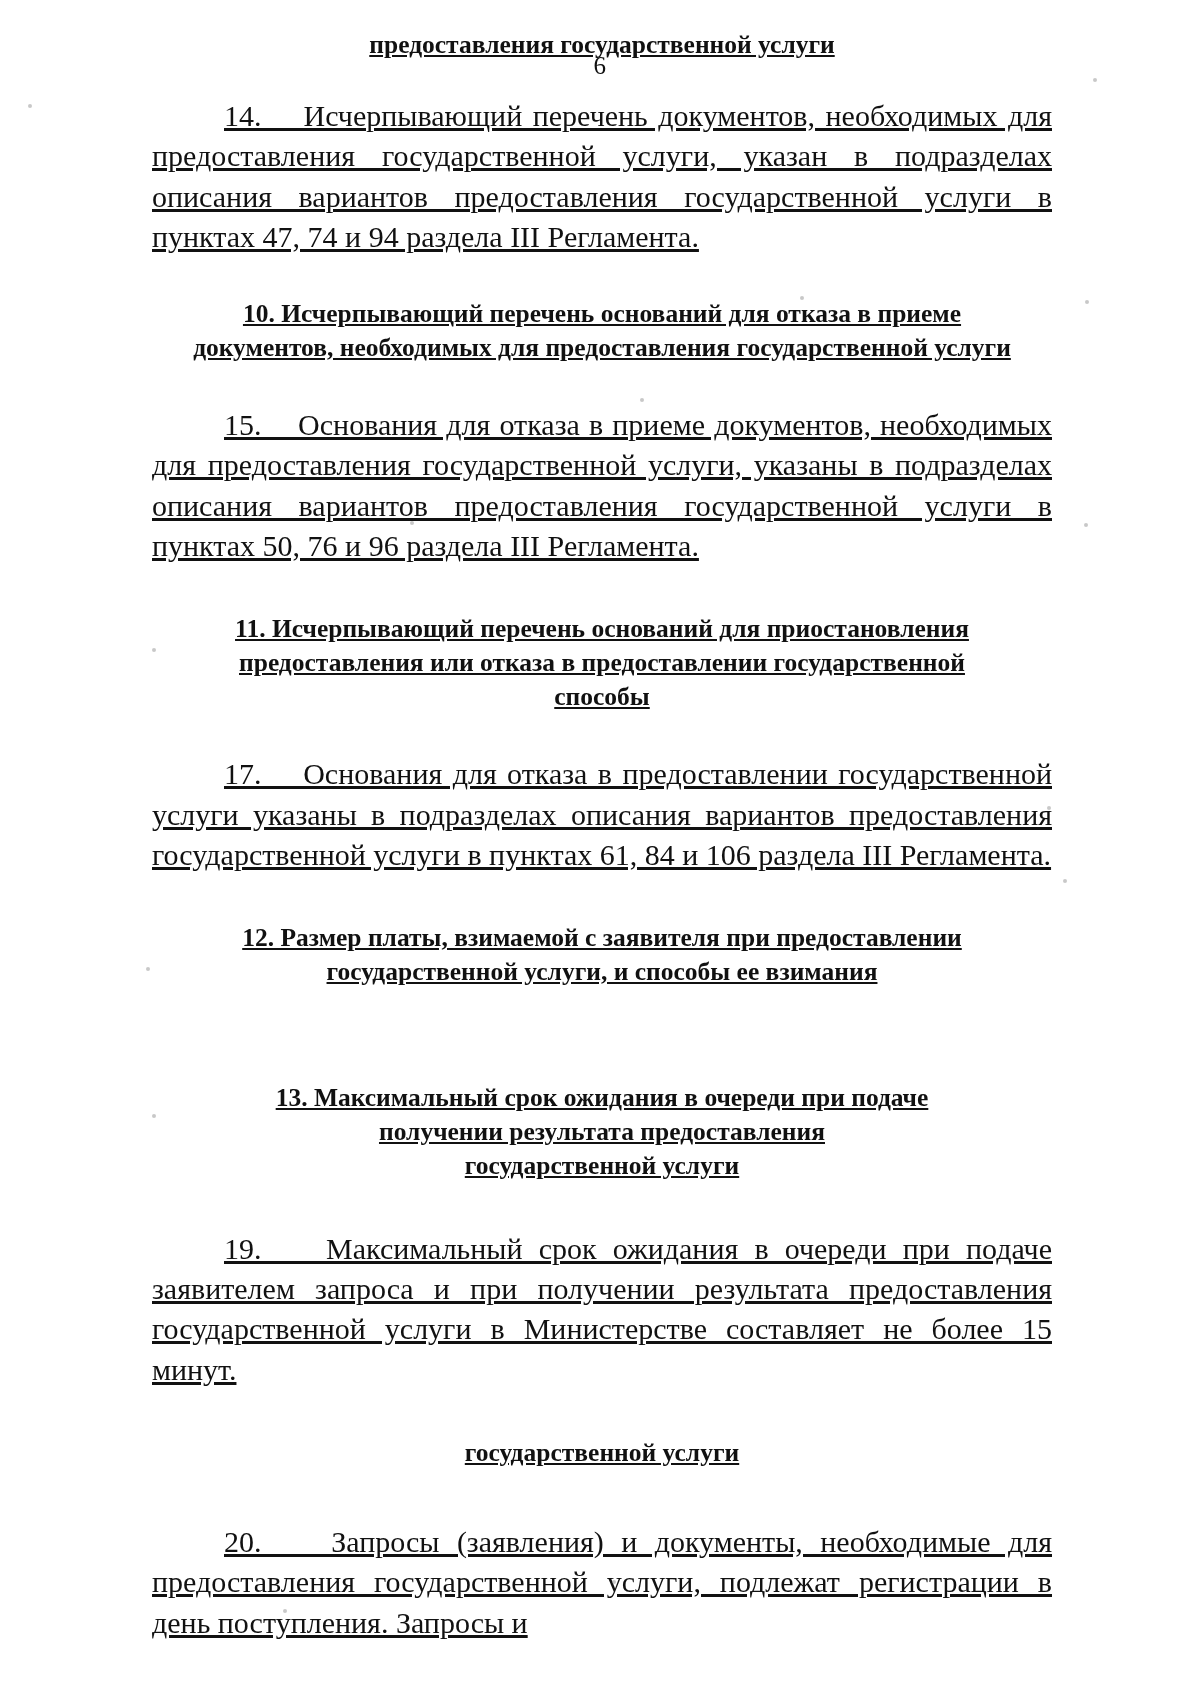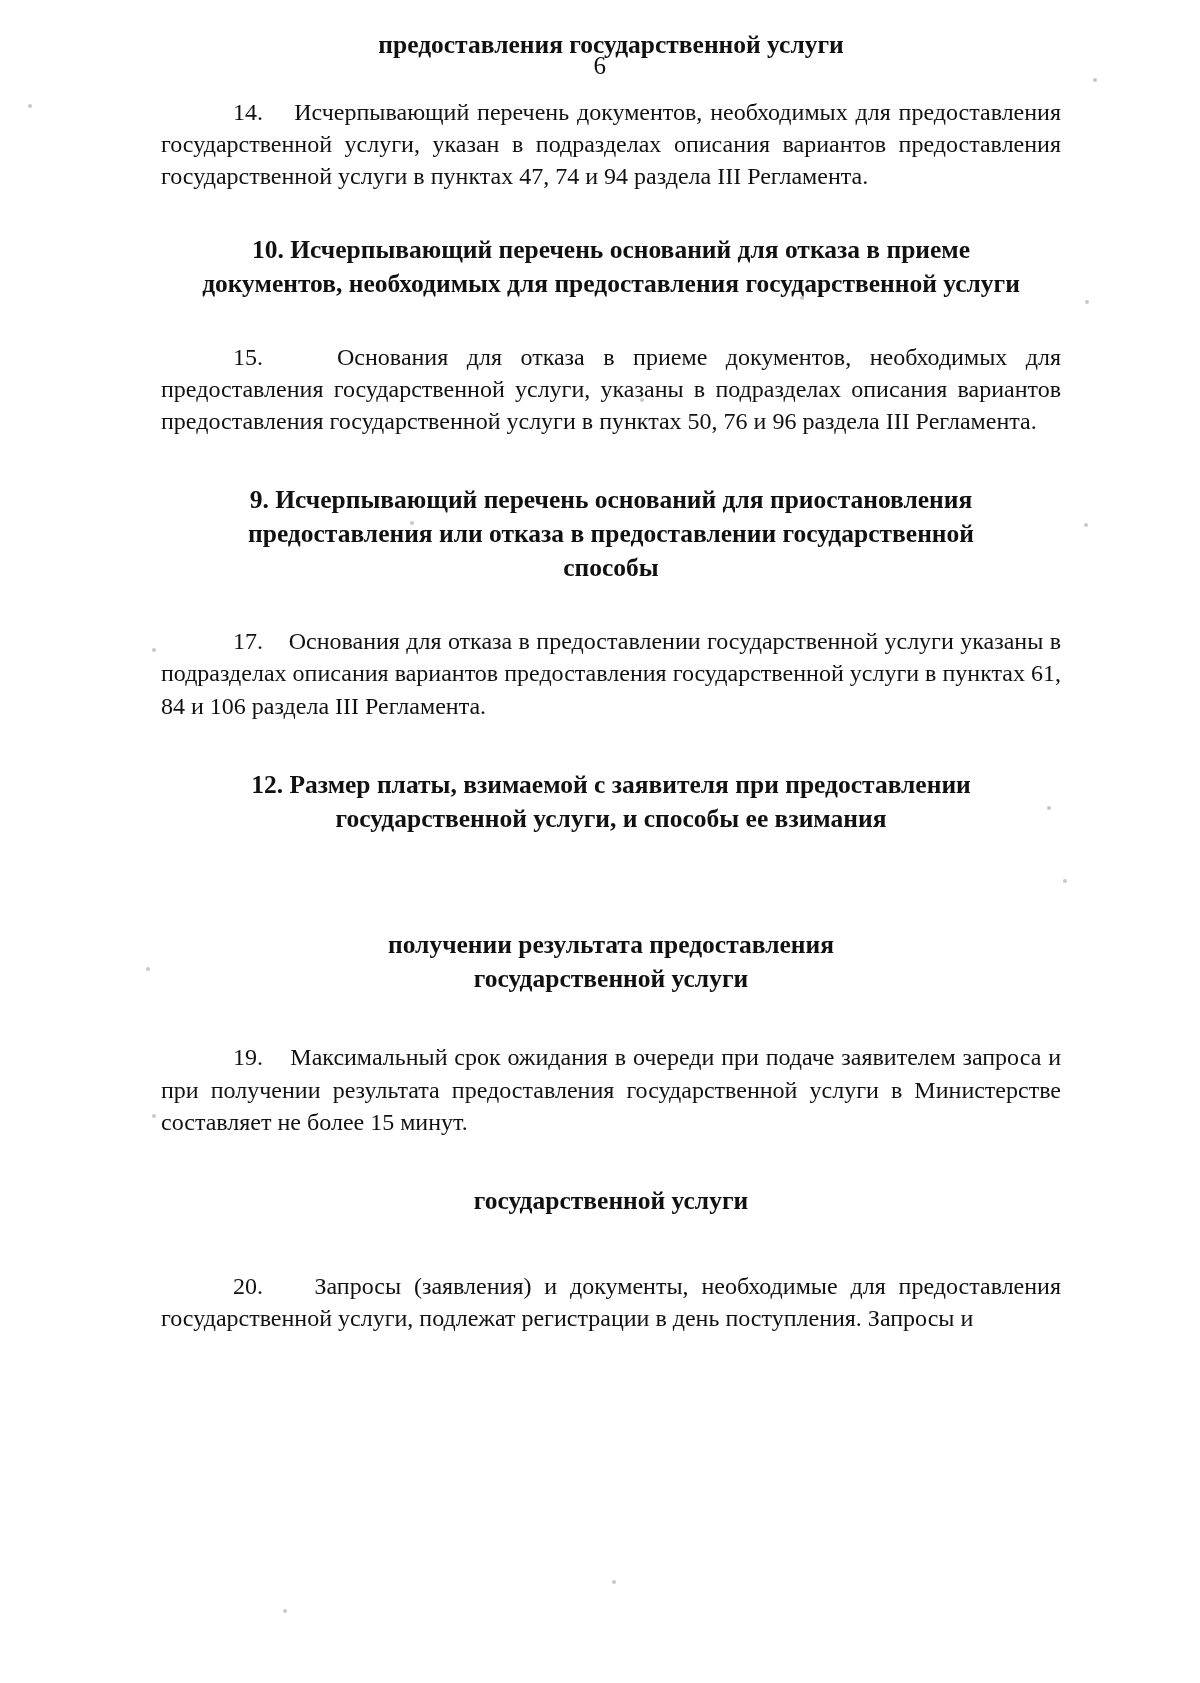--- a/index.html
+++ b/index.html
@@ -13,23 +13,24 @@
     height: 1683px;
     margin: 0 auto;
     background: #ffffff;
     font-family: "Liberation Serif", serif;
     color: #111111;
     box-sizing: border-box;
     overflow: hidden;
   }
   .content {
     position: absolute;
-    left: 161px;
+    left: 152px;
     top: 0;
     width: 900px;
+    text-decoration: underline;
   }
   .page-number {
     text-align: center;
     font-size: 25px;
     margin-top: 52px;
     letter-spacing: 0.5px;
   }
   .doc-heading-center {
     text-align: center;
     font-weight: bold;
@@ -40,21 +41,21 @@
   .section-title {
     text-align: center;
     font-weight: bold;
     font-size: 25.5px;
     line-height: 1.33;
     margin: 0;
   }
   p.body-par {
     text-align: justify;
     text-justify: inter-word;
-    font-size: 24px;
+    font-size: 30px;
     line-height: 1.345;
     margin: 0;
     text-indent: 72px;
   }
   .sp-28 { height: 28px; }
   .sp-34 { height: 34px; }
   .sp-40 { height: 40px; }
   .sp-46 { height: 46px; }
   .sp-52 { height: 52px; }
   
@@ -81,34 +82,35 @@
     <p class="body-par">14.&nbsp;&nbsp;&nbsp;&nbsp;Исчерпывающий перечень  документов, необходимых для предоставления государственной услуги, указан в подразделах описания вариантов предоставления государственной услуги в пунктах 47, 74 и 94  раздела III Регламента.</p>
 
     <div class="sp-40"></div>
     <div class="section-title">10. Исчерпывающий перечень оснований для отказа в приеме</div>
     <div class="section-title">документов, необходимых для предоставления государственной услуги</div>
 
     <div class="sp-40"></div>
     <p class="body-par">15.&nbsp;&nbsp;&nbsp;&nbsp;Основания для отказа в приеме документов, необходимых для предоставления государственной услуги, указаны в подразделах описания вариантов предоставления государственной услуги в пунктах 50, 76 и 96 раздела III Регламента.</p>
 
     <div class="sp-46"></div>
-    <div class="section-title">9. Исчерпывающий перечень оснований для приостановления</div>
+    <div class="section-title">11. Исчерпывающий перечень оснований для приостановления</div>
     <div class="section-title">предоставления или отказа в предоставлении государственной</div>
     <div class="section-title">способы</div>
 
     <div class="sp-40"></div>
     <p class="body-par">17.&nbsp;&nbsp;&nbsp;&nbsp;Основания для отказа в предоставлении государственной услуги указаны в подразделах описания вариантов предоставления государственной услуги в пунктах 61, 84 и 106 раздела III Регламента.</p>
 
     <div class="sp-46"></div>
     <div class="section-title">12. Размер платы, взимаемой с заявителя при предоставлении</div>
     <div class="section-title">государственной услуги, и способы ее взимания</div>
 
     <div class="sp-46"></div>
 
     <div class="sp-46"></div>
+    <div class="section-title">13. Максимальный срок ожидания в очереди при подаче</div>
     <div class="section-title">получении результата предоставления</div>
     <div class="section-title">государственной услуги</div>
 
     <div class="sp-46"></div>
     <p class="body-par">19.&nbsp;&nbsp;&nbsp;&nbsp;Максимальный срок ожидания в очереди при подаче заявителем запроса и при получении результата предоставления государственной услуги в Министерстве составляет не более 15 минут.</p>
 
     <div class="sp-46"></div>
     <div class="section-title">государственной услуги</div>
 
     <div class="sp-52"></div>

